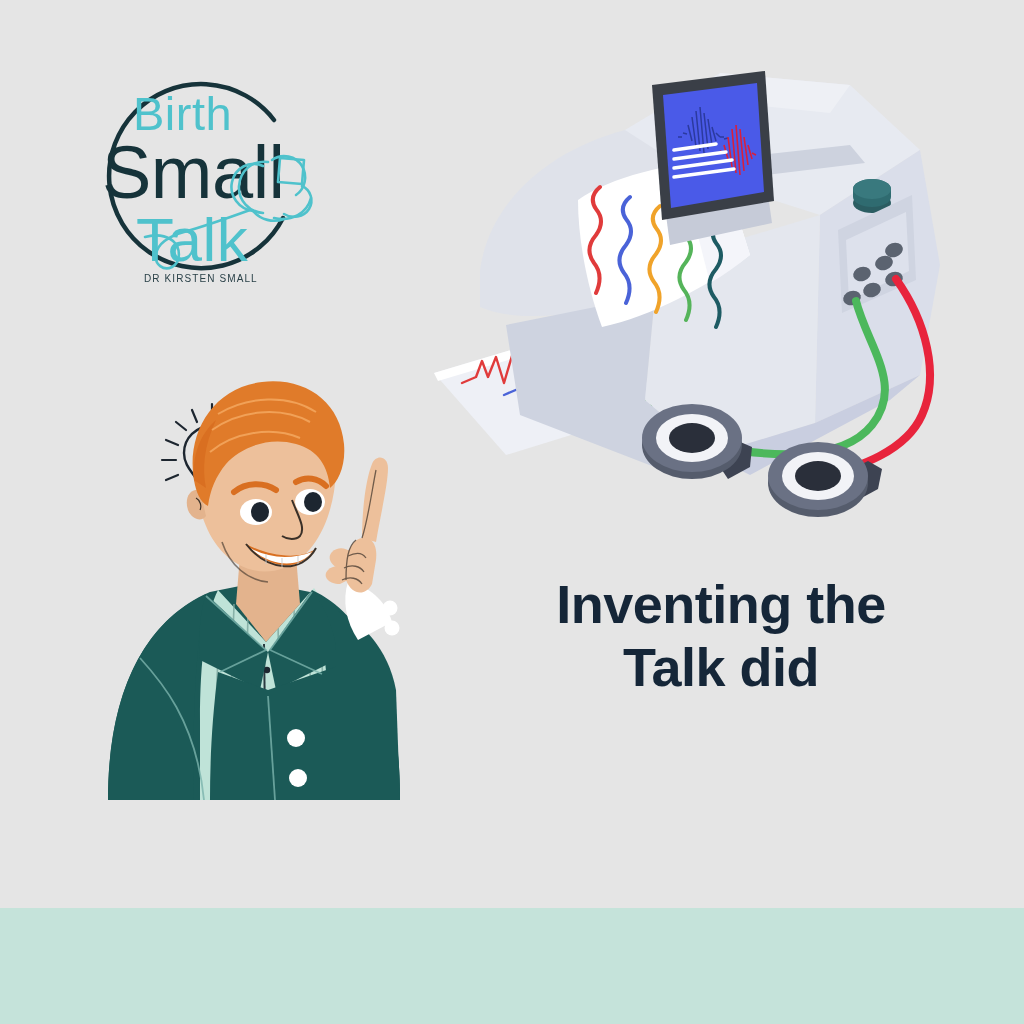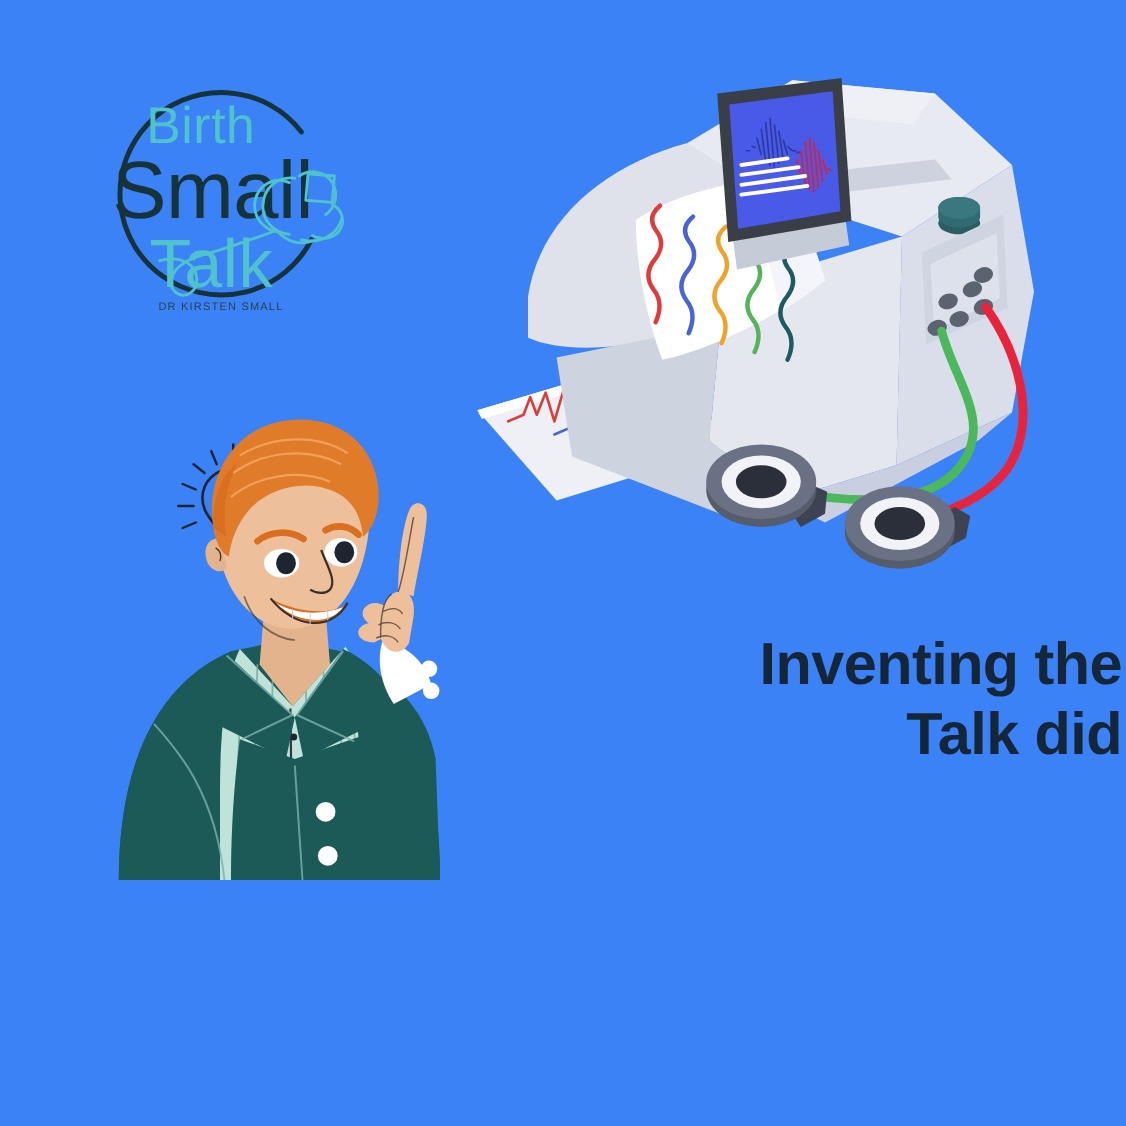--- a/index.html
+++ b/index.html
@@ -9,22 +9,22 @@
   body {
     width: 1024px;
     height: 1024px;
     background: #c5e3da;
     font-family: "Liberation Sans", sans-serif;
     overflow: hidden;
   }
   #canvas {
     position: relative;
     width: 1024px;
-    height: 1024px;
-    background: #3b82f6;
+    height: 908px;
+    background: #e5e5e5;
   }
 
   
   #logo-block {
     position: absolute;
     left: 78px;
     top: 58px;
     width: 240px;
     height: 250px;
   }
@@ -50,24 +50,24 @@
   .logo-sub {
     font-family: "Liberation Sans", sans-serif;
     font-size: 10px;
     fill: #2a4148;
     letter-spacing: 1.1px;
   }
 
   
   #title-block {
     position: absolute;
-    left: 480px;
+    left: 451px;
     top: 573px;
     width: 540px;
-    text-align: right;
+    text-align: center;
     color: #152638;
     font-family: "Liberation Sans", sans-serif;
     font-weight: bold;
     font-size: 54px;
     line-height: 1.16;
     letter-spacing: -0.5px;
   }
   #title-block .tline { display: block; white-space: pre; }
 
   

